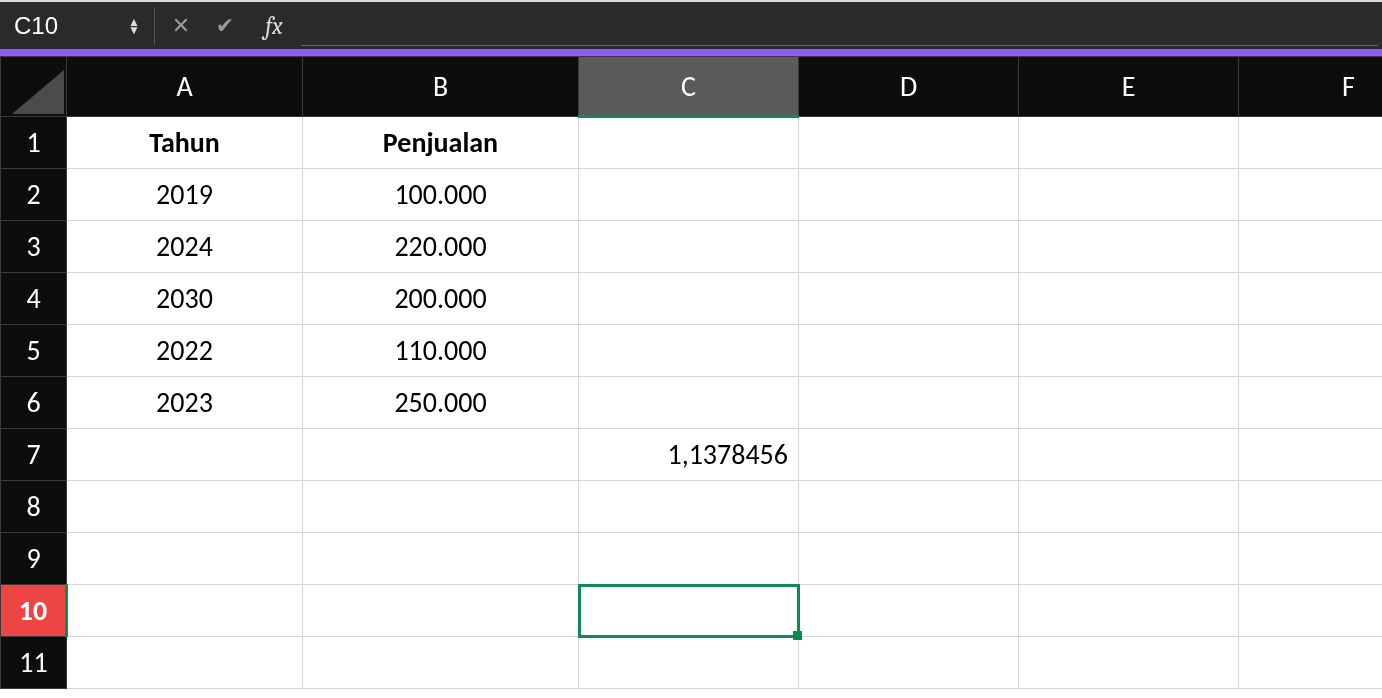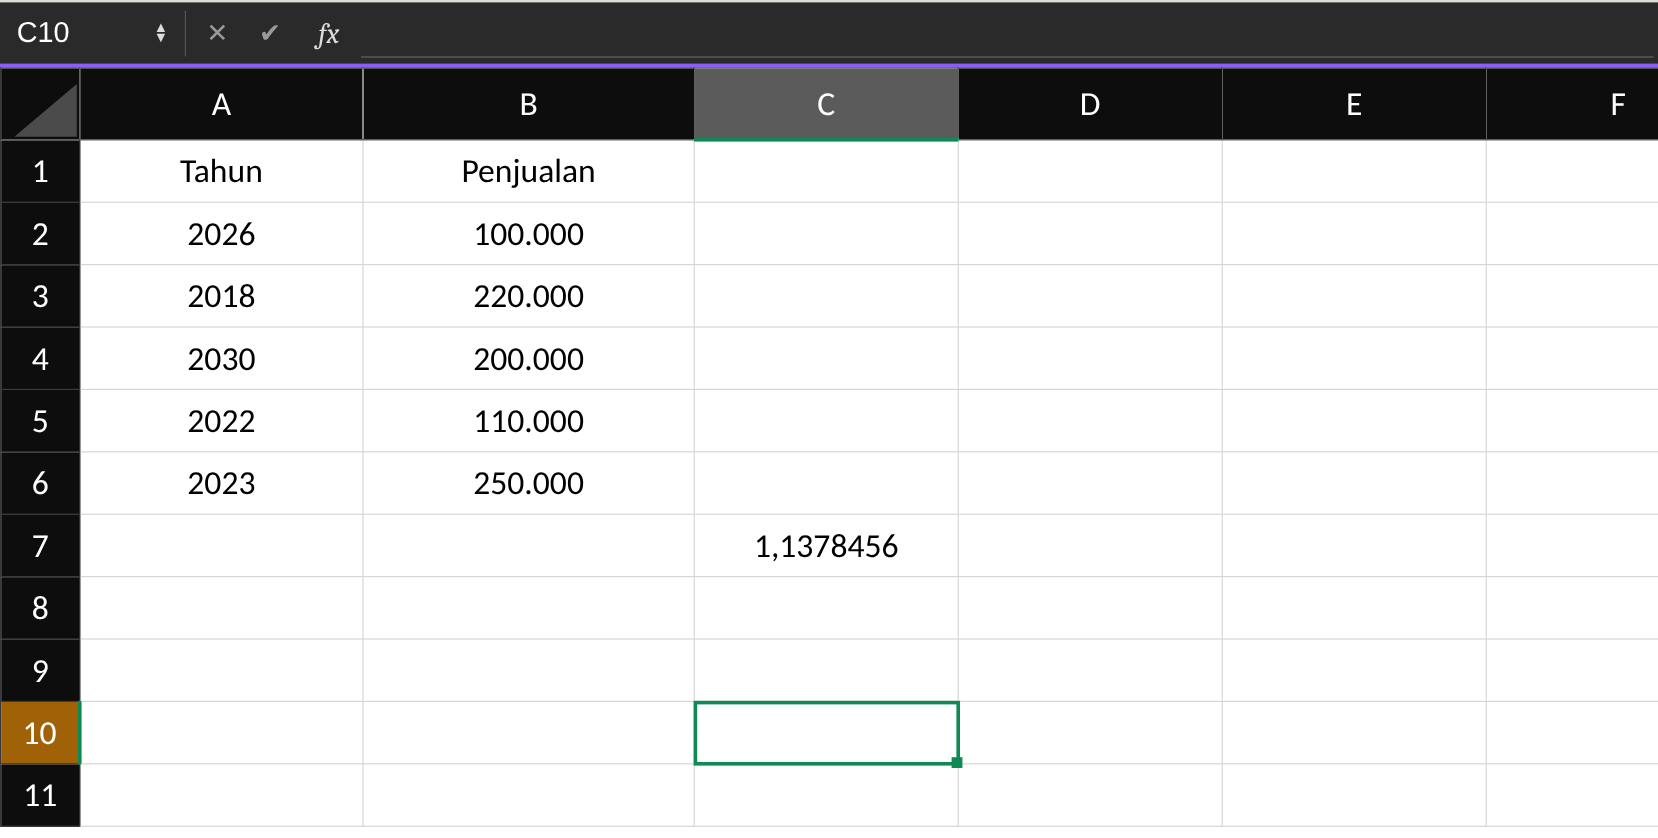--- a/index.html
+++ b/index.html
@@ -12,21 +12,21 @@
   }
 
   
   .formula-bar {
     display: flex;
     align-items: center;
     height: 56px;
     background: #2a2a2a;
     color: #e5e5e5;
     border-top: 2px solid #dedcd7;
-    border-bottom: 3px solid #8b5cf6;
+    border-bottom: 7px solid #8b5cf6;
     font-size: 22px;
   }
   .namebox-wrap {
     display: flex;
     align-items: center;
     gap: 6px;
     padding: 0 10px 0 14px;
     height: 100%;
     min-width: 150px;
   }
@@ -126,34 +126,35 @@
   .rowhdr {
     background: #0d0d0d;
     color: #fff;
     font-weight: 400;
     font-size: 28px;
     text-align: center;
     width: 66px;
     border: 1px solid #3a3a3a !important;
   }
   .rowhdr.active-row {
-    background: #a16207;
+    background: #ef4444;
     border-right: 3px solid #0f8a55 !important;
+    font-weight: bold;
   }
   
   .grid td.cell {
     height: 52px;
     font-size: 28px;
     color: #000;
     background: #fff;
     text-align: center;
     padding: 0 10px;
     white-space: nowrap;
   }
-  .grid tr.r1 td.cell { font-weight: 400; }
+  .grid tr.r1 td.cell { font-weight: 700; }
 
   
   col.cw-row  { width: 66px; }
   col.cw-a    { width: 236px; }
   col.cw-b    { width: 276px; }
   col.cw-def  { width: 220px; }
 
   
   .selection {
     position: absolute;
@@ -221,30 +222,30 @@
         <th class="rowhdr">1</th>
         <td class="cell">Tahun</td>
         <td class="cell">Penjualan</td>
         <td class="cell"></td>
         <td class="cell"></td>
         <td class="cell"></td>
         <td class="cell"></td>
       </tr>
       <tr>
         <th class="rowhdr">2</th>
-        <td class="cell">2026</td>
+        <td class="cell">2019</td>
         <td class="cell">100.000</td>
         <td class="cell"></td>
         <td class="cell"></td>
         <td class="cell"></td>
         <td class="cell"></td>
       </tr>
       <tr>
         <th class="rowhdr">3</th>
-        <td class="cell">2018</td>
+        <td class="cell">2024</td>
         <td class="cell">220.000</td>
         <td class="cell"></td>
         <td class="cell"></td>
         <td class="cell"></td>
         <td class="cell"></td>
       </tr>
       <tr>
         <th class="rowhdr">4</th>
         <td class="cell">2030</td>
         <td class="cell">200.000</td>
@@ -268,21 +269,21 @@
         <td class="cell">250.000</td>
         <td class="cell"></td>
         <td class="cell"></td>
         <td class="cell"></td>
         <td class="cell"></td>
       </tr>
       <tr>
         <th class="rowhdr">7</th>
         <td class="cell"></td>
         <td class="cell"></td>
-        <td class="cell" style="text-align:center">1,1378456</td>
+        <td class="cell" style="text-align:right">1,1378456</td>
         <td class="cell"></td>
         <td class="cell"></td>
         <td class="cell"></td>
       </tr>
       <tr>
         <th class="rowhdr">8</th>
         <td class="cell"></td>
         <td class="cell"></td>
         <td class="cell"></td>
         <td class="cell"></td>

